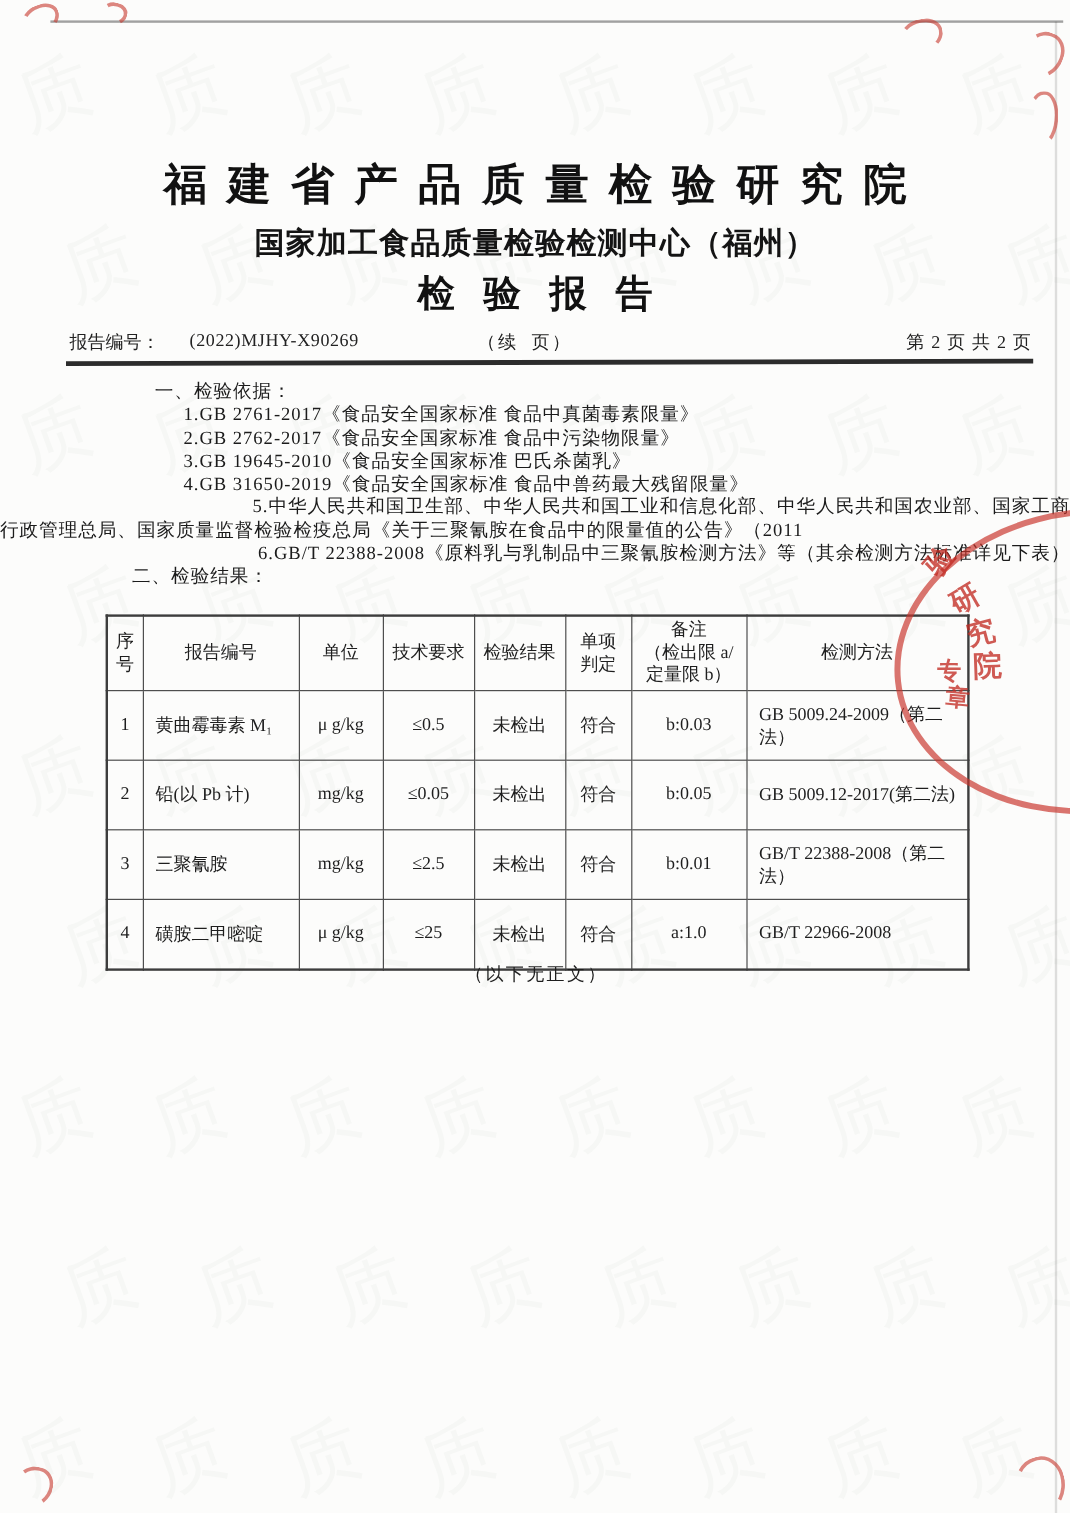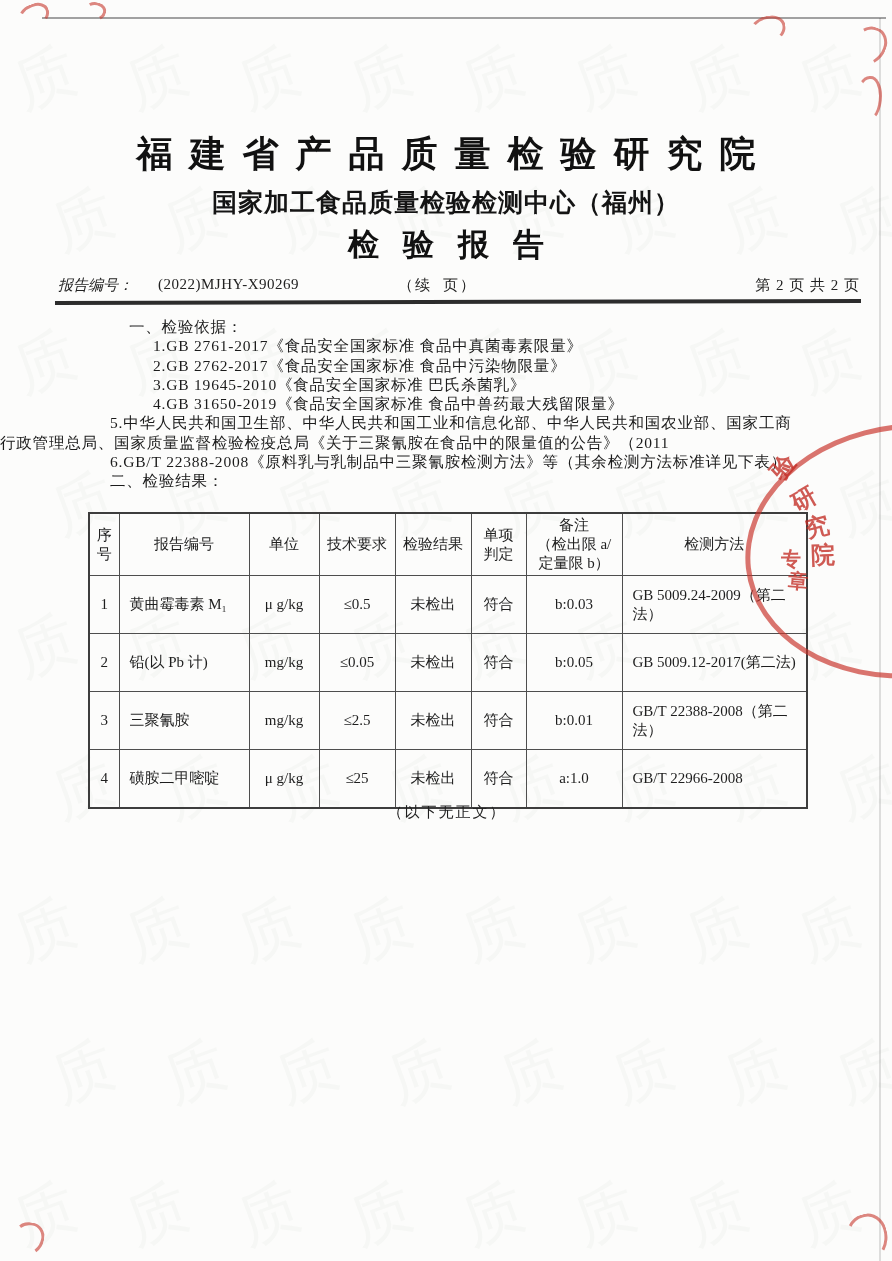--- a/index.html
+++ b/index.html
@@ -29,32 +29,32 @@
   }
   .t3{
     top:224px;left:0;right:0;text-align:center;
     font-family:"Liberation Sans","DejaVu Sans",sans-serif;
     font-weight:bold;font-size:31px;color:#111;
     letter-spacing:24px;padding-left:24px;white-space:nowrap;
   }
 
   
   .inforow{top:276px;left:0;right:0;height:22px;font-size:15px;color:#222;}
-  .inforow .lbl{position:absolute;left:58px;top:0;font-style:italic;}
+  .inforow .lbl{position:absolute;left:58px;top:0;}
   .inforow .num{position:absolute;left:158px;top:0;letter-spacing:.5px;}
   .inforow .cont{position:absolute;left:398px;top:0;letter-spacing:2px;font-family:Liberation Mono, monospace;}
   .inforow .pg{position:absolute;right:32px;top:0;letter-spacing:1px;}
   .rule{top:300px;left:55px;width:806px;height:4px;background:#2c2c2c;transform:rotate(-.15deg);}
 
   
   .basis{top:317px;left:0;width:892px;}
   .bline{font-size:15.5px;line-height:19.3px;letter-spacing:.8px;color:#1b1b1b;white-space:nowrap;}
   .bline.h{margin-left:129px;}
   .bline.item{margin-left:153px;}
-  .bline.wide{margin-left:110px;}
+  .bline.wide{margin-left:110px;text-align:right;}
   .bline.wide2{}
   .bline.h2{margin-left:110px;}
 
   
   .tblwrap{top:512px;left:88px;}
   table{border-collapse:collapse;table-layout:fixed;width:718px;border:2px solid #3d3d3d;}
   th,td{
     border:1.4px solid #4e4e4e;
     font-size:15px;color:#1e1e1e;
     text-align:center;vertical-align:middle;

